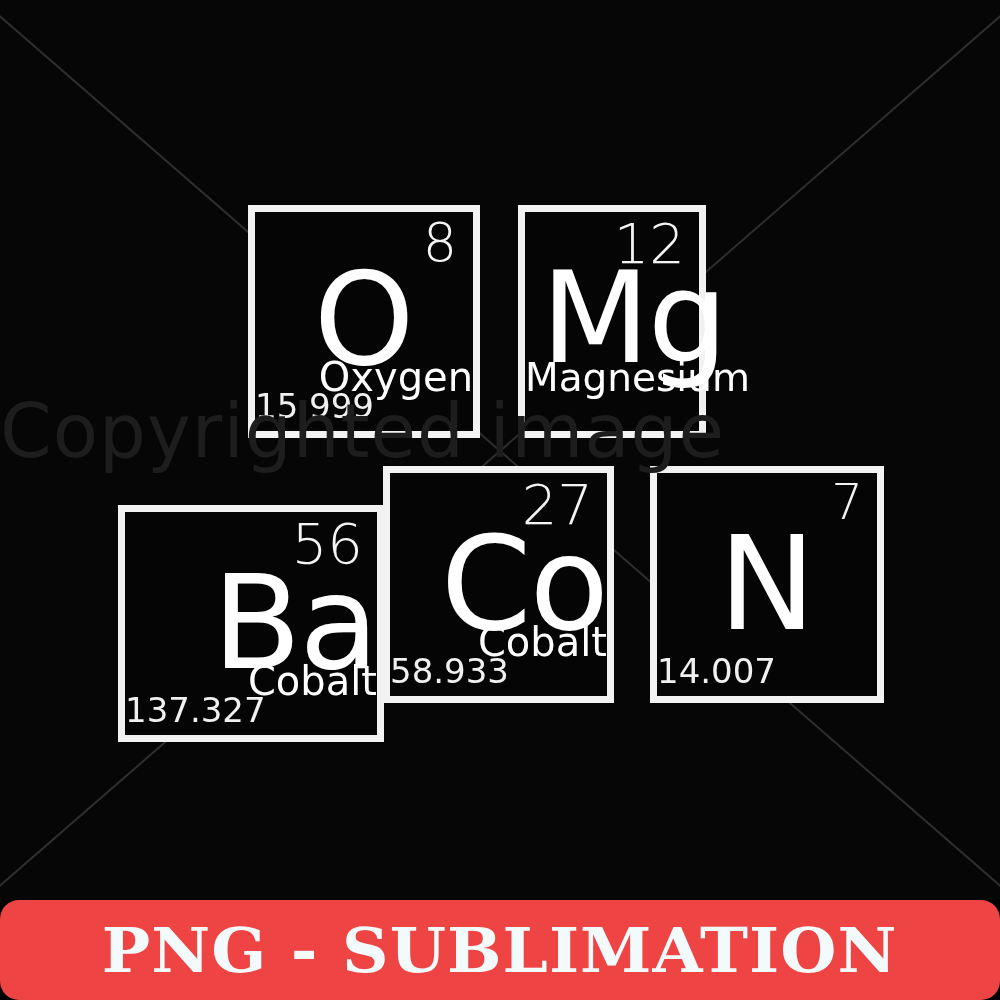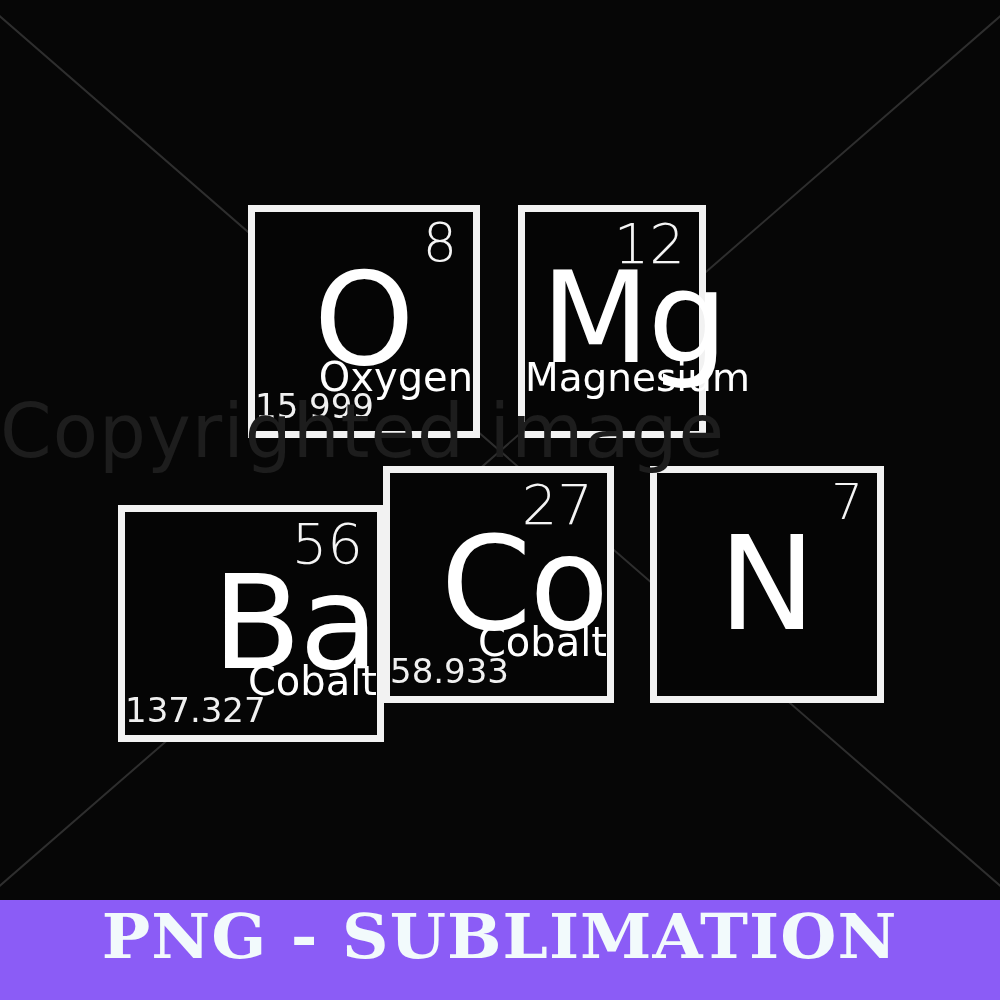--- a/index.html
+++ b/index.html
@@ -141,24 +141,25 @@
   #tile-nitrogen .symbol  { font-size: 130px; top: 46px; }
   #tile-nitrogen .mass-number { font-size: 50px; }
 
   
   #banner {
     position: absolute;
     left: 0;
     top: 900px;
     width: 1000px;
     height: 100px;
-    background: #8b5cf6;
+    background: #ef4444;
     display: flex;
-    align-items: flex-start;
+    align-items: center;
     justify-content: center;
+    border-radius: 19px;
   }
   #banner .banner-text {
     font-family: "DejaVu Serif", serif;
     font-weight: 700;
     font-size: 62px;
     letter-spacing: 1px;
     color: #f2fafc;
     white-space: nowrap;
     transform: scaleX(1.04);
   }
@@ -196,20 +197,21 @@
     <div class="tile sym-left" id="tile-cobalt">
       <div class="mass-number">27</div>
       <div class="symbol">Co</div>
       <div class="ename">Cobalt</div>
       <div class="weight">58.933</div>
     </div>
 
     <div class="tile" id="tile-nitrogen">
       <div class="mass-number">7</div>
       <div class="symbol">N</div>
+      <div class="weight">14.007</div>
     </div>
 
     <div class="wm-text">Copyrighted image</div>
 
   </div>
 
   <div id="banner">
     <div class="banner-text">PNG - SUBLIMATION</div>
   </div>
 

